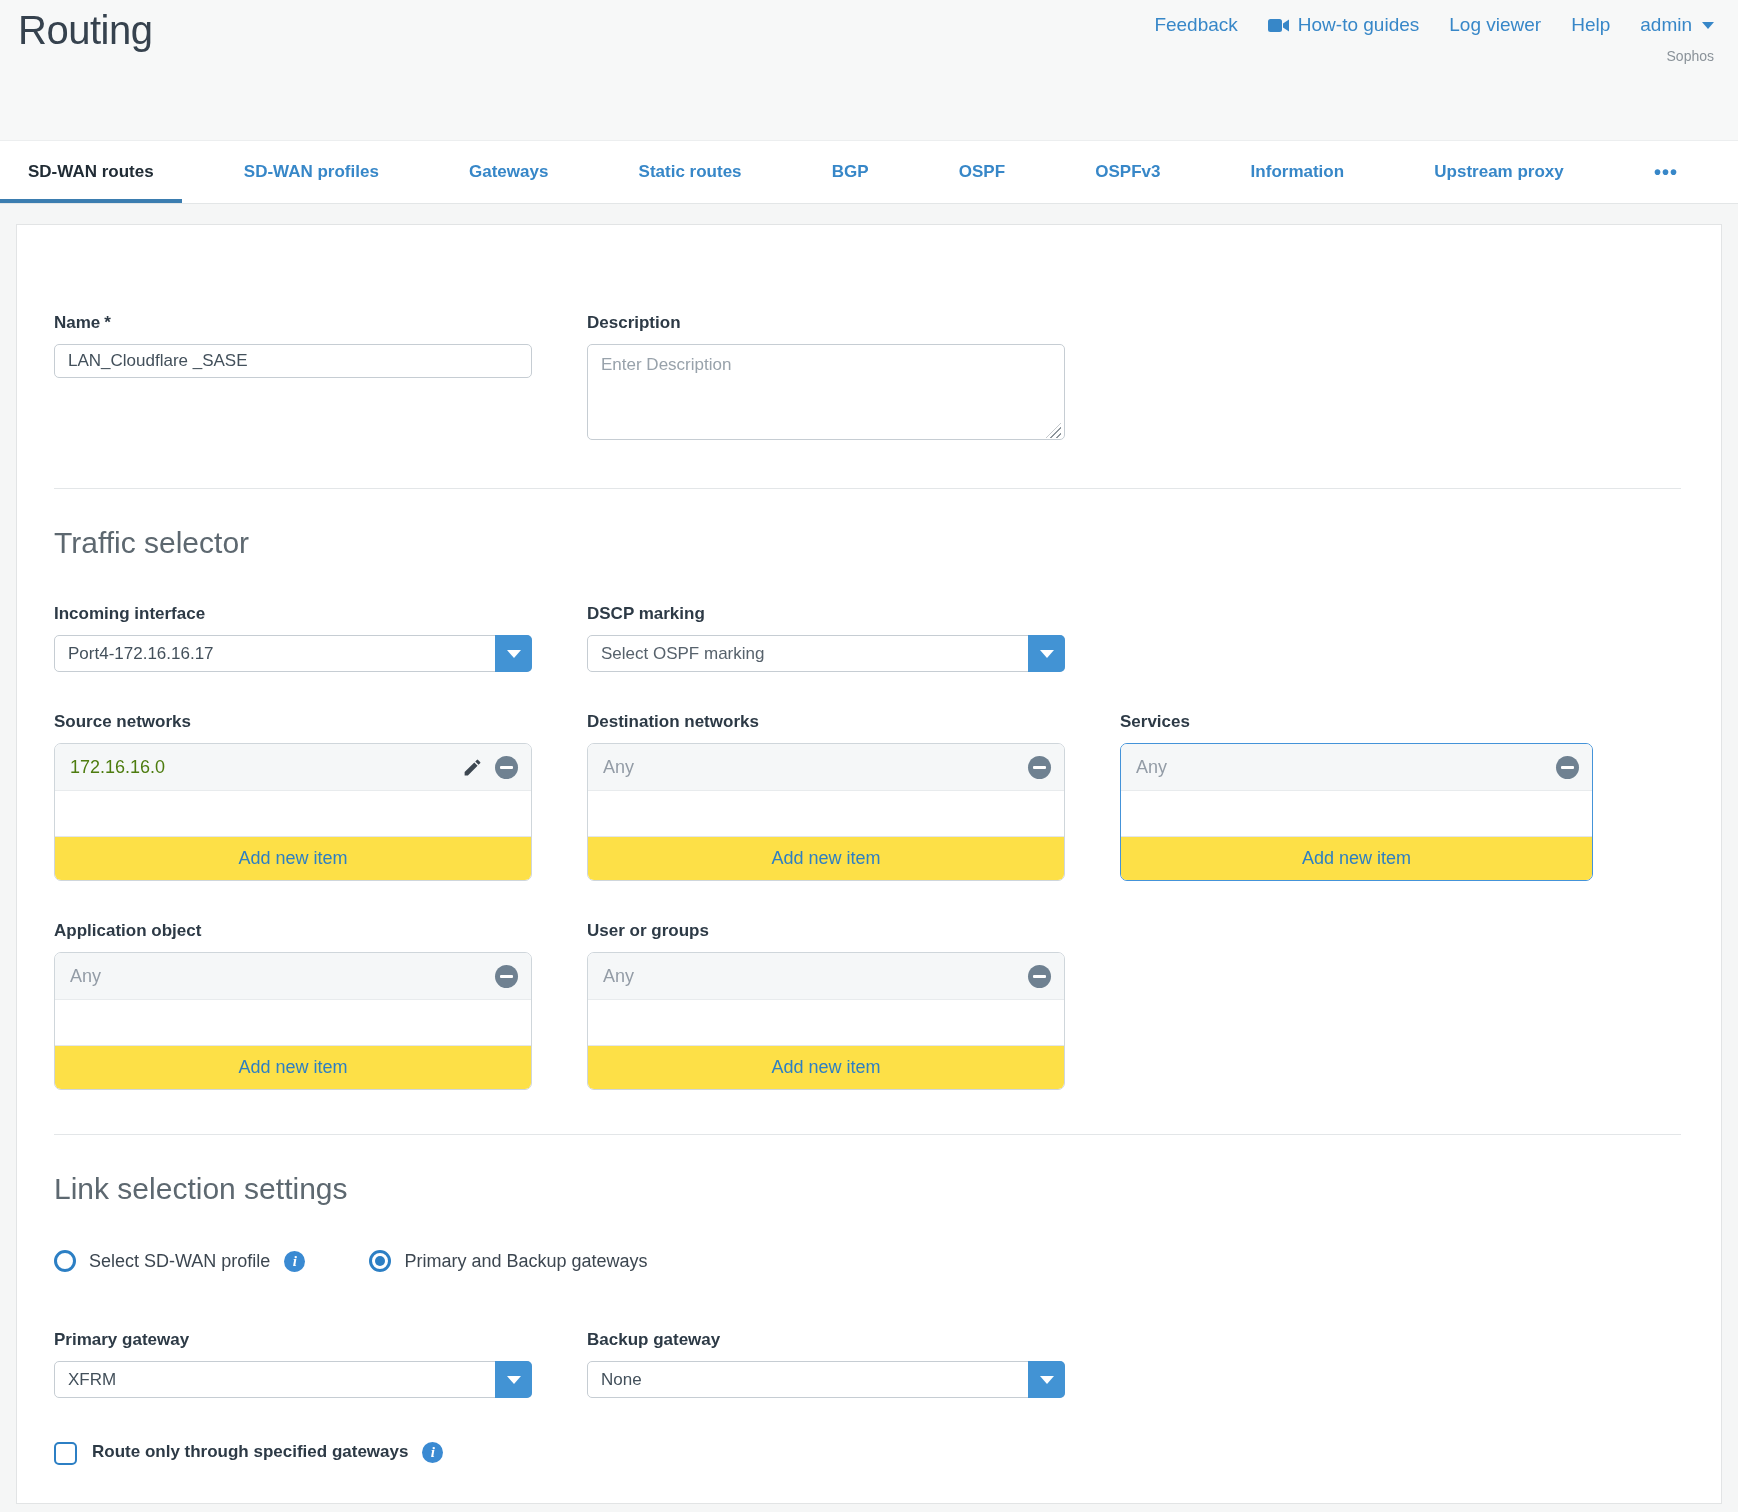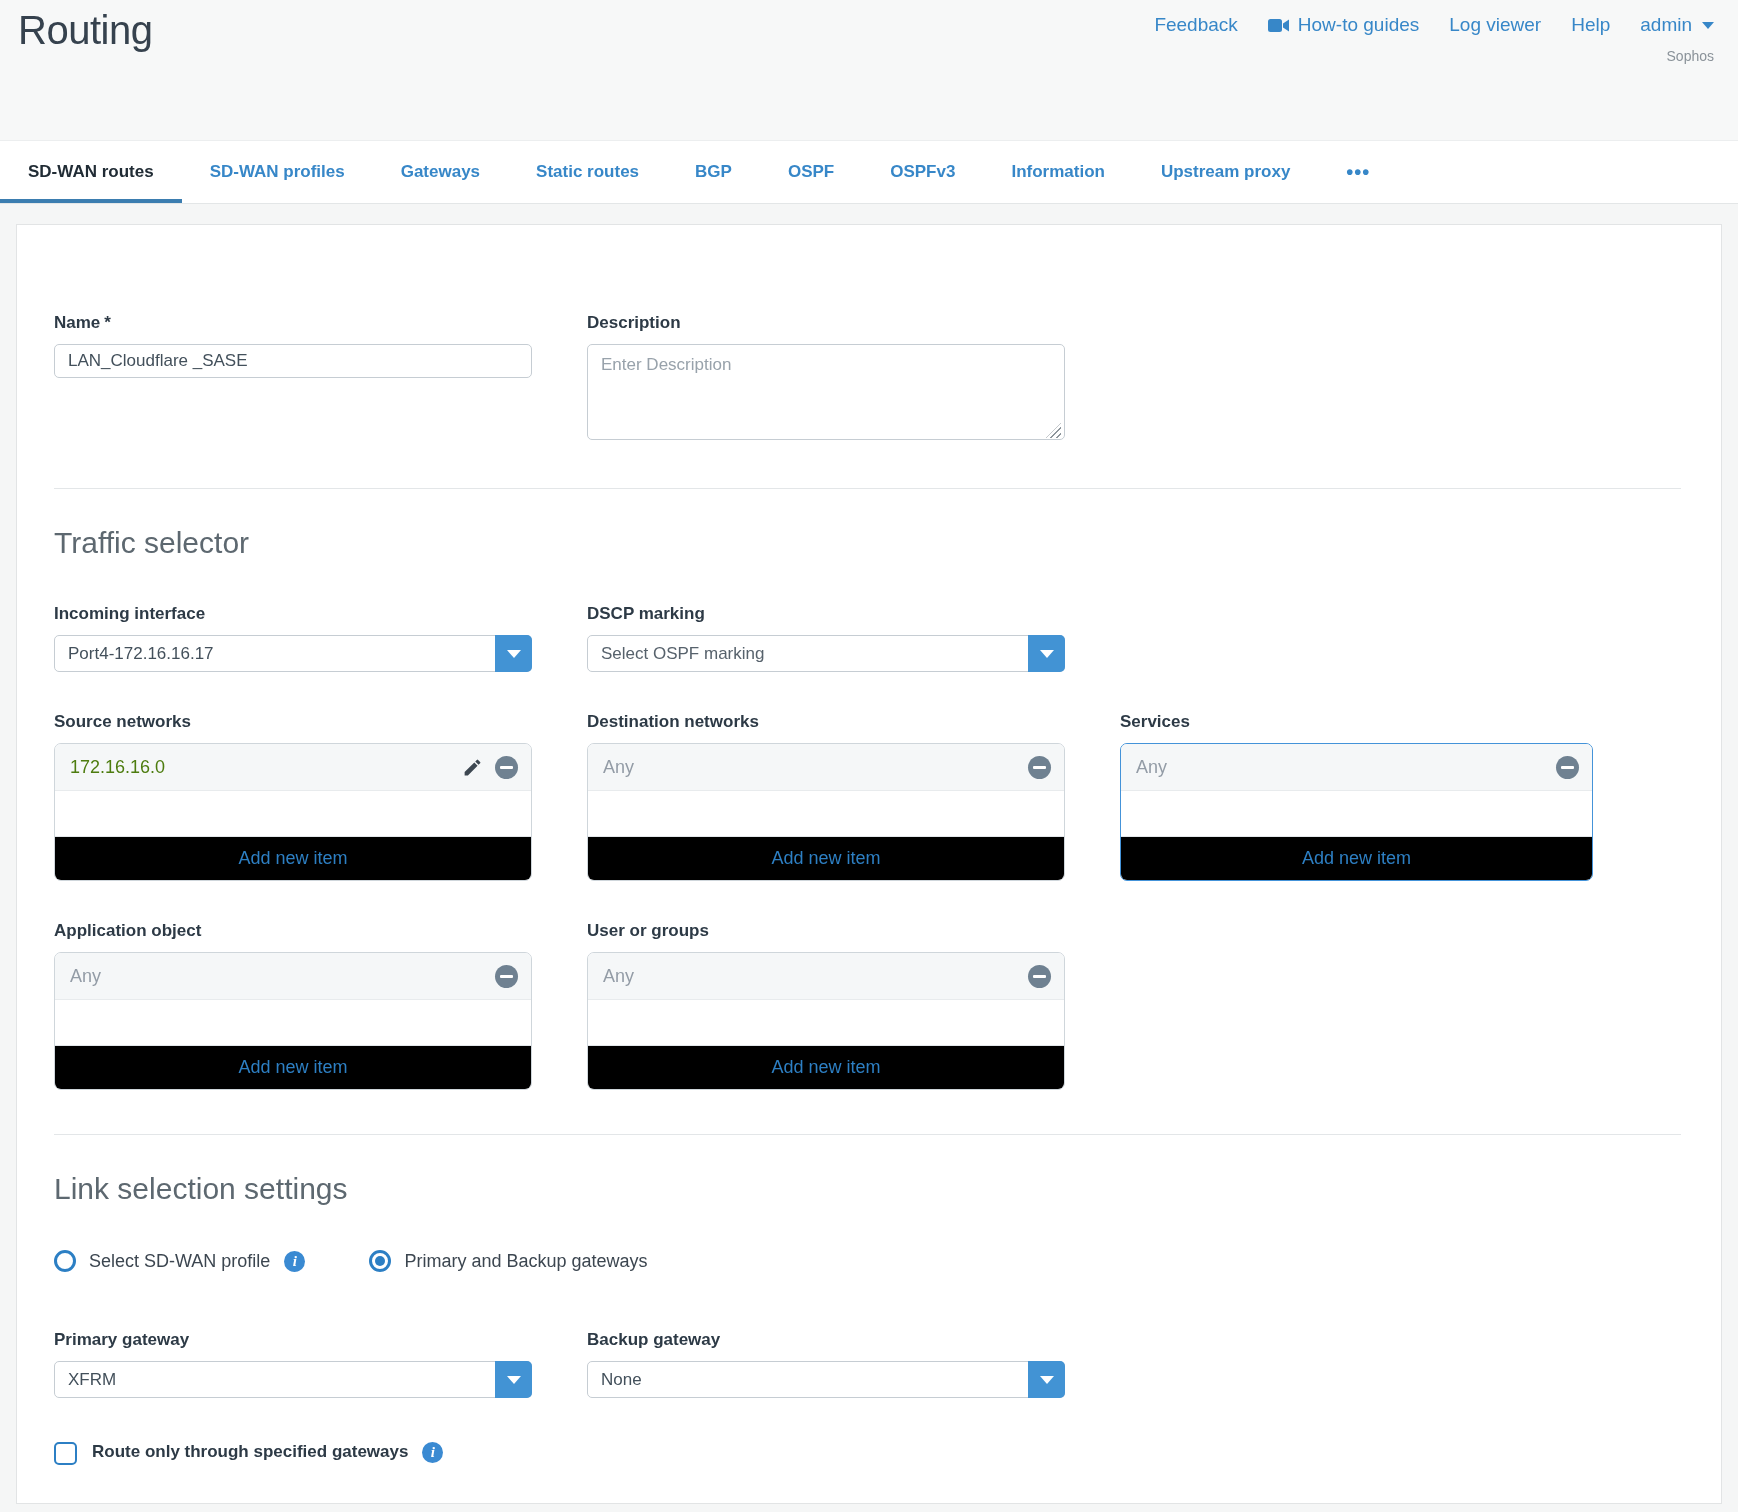--- a/index.html
+++ b/index.html
@@ -14,21 +14,21 @@
   
   .topbar { position:relative; height:140px; background:#f7f8f8; }
   .page-title { position:absolute; left:18px; top:8px; font-size:40px; font-weight:400; color:#36424e; letter-spacing:-0.5px; }
   .topbar-links { position:absolute; top:14px; right:24px; display:flex; align-items:center; gap:30px; font-size:19px; color:#3787c8; }
   .toplink { display:flex; align-items:center; gap:8px; cursor:pointer; white-space:nowrap; }
   .camera-icon svg { display:block; }
   .caret-down { width:0; height:0; border-left:6px solid transparent; border-right:6px solid transparent; border-top:7px solid #3787c8; margin-left:2px; }
   .brand { position:absolute; top:48px; right:24px; font-size:14px; color:#8a9299; }
 
   
-  .tabbar { height:64px; background:#ffffff; border-top:1px solid #eceeef; border-bottom:1px solid #e3e6e7; display:flex; justify-content:flex-start; padding-right:20px; }
+  .tabbar { height:64px; background:#ffffff; border-top:1px solid #eceeef; border-bottom:1px solid #e3e6e7; display:flex; justify-content:space-between; padding-right:32px; }
   .tab { display:flex; align-items:center; padding:4px 28px 0; border-bottom:4px solid transparent; color:#3787c8; font-size:17px; font-weight:700; cursor:pointer; white-space:nowrap; }
   .tab.active { color:#212c35; border-bottom-color:#3b7db0; }
   .tab.overflow { font-size:20px; letter-spacing:1px; }
 
   
   .card { margin:20px 16px 0; height:1280px; background:#ffffff; border:1px solid #e2e4e5; padding:88px 40px 0 37px; }
 
   .cols { display:flex; }
   .col { width:478px; margin-right:55px; }
   .col.svc { width:473px; margin-right:0; }
@@ -55,21 +55,21 @@
   .dd-caret { width:0; height:0; border-left:7px solid transparent; border-right:7px solid transparent; border-top:8px solid #ffffff; }
 
   
   .listbox { width:478px; border:1px solid #cfd6db; border-radius:7px; overflow:hidden; background:#fff; }
   .col.svc .listbox { width:473px; }
   .listbox.focused { border-color:#4493d9; }
   .lb-item { height:47px; background:#f5f7f8; border-bottom:1px solid #e8ebed; display:flex; align-items:center; padding:0 13px 0 15px; font-size:18px; }
   .lb-item .txt { flex:1; color:#4d7c0f; }
   .lb-item .txt.muted { color:#939ca6; }
   .lb-spacer { height:45px; background:#fff; }
-  .lb-footer { height:44px; background:#000000; border-top:1px solid #e3e7ea; display:flex; align-items:center; justify-content:center; font-size:18px; color:#2d7fc3; cursor:pointer; }
+  .lb-footer { height:44px; background:#fde047; border-top:1px solid #e3e7ea; display:flex; align-items:center; justify-content:center; font-size:18px; color:#2d7fc3; cursor:pointer; }
 
   .minus-icon { width:23px; height:23px; border-radius:50%; background:#6f8191; position:relative; cursor:pointer; flex:none; }
   .minus-icon::after { content:""; position:absolute; left:5px; top:10px; width:13px; height:3px; background:#ffffff; border-radius:1px; }
   .pencil-icon { width:21px; height:21px; margin-right:12px; cursor:pointer; flex:none; }
   .pencil-icon svg { display:block; fill:#3d4751; }
 
   .row-gap { margin-top:40px; }
 
   
   .radio-row { display:flex; align-items:center; margin-top:6px; }

